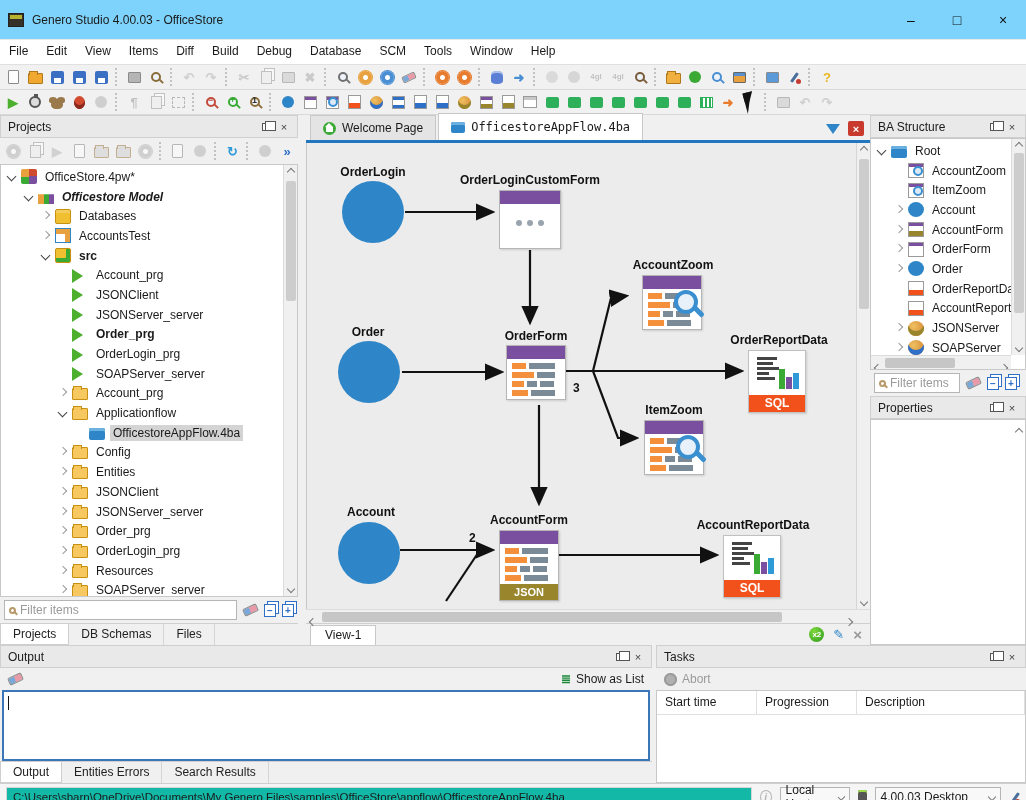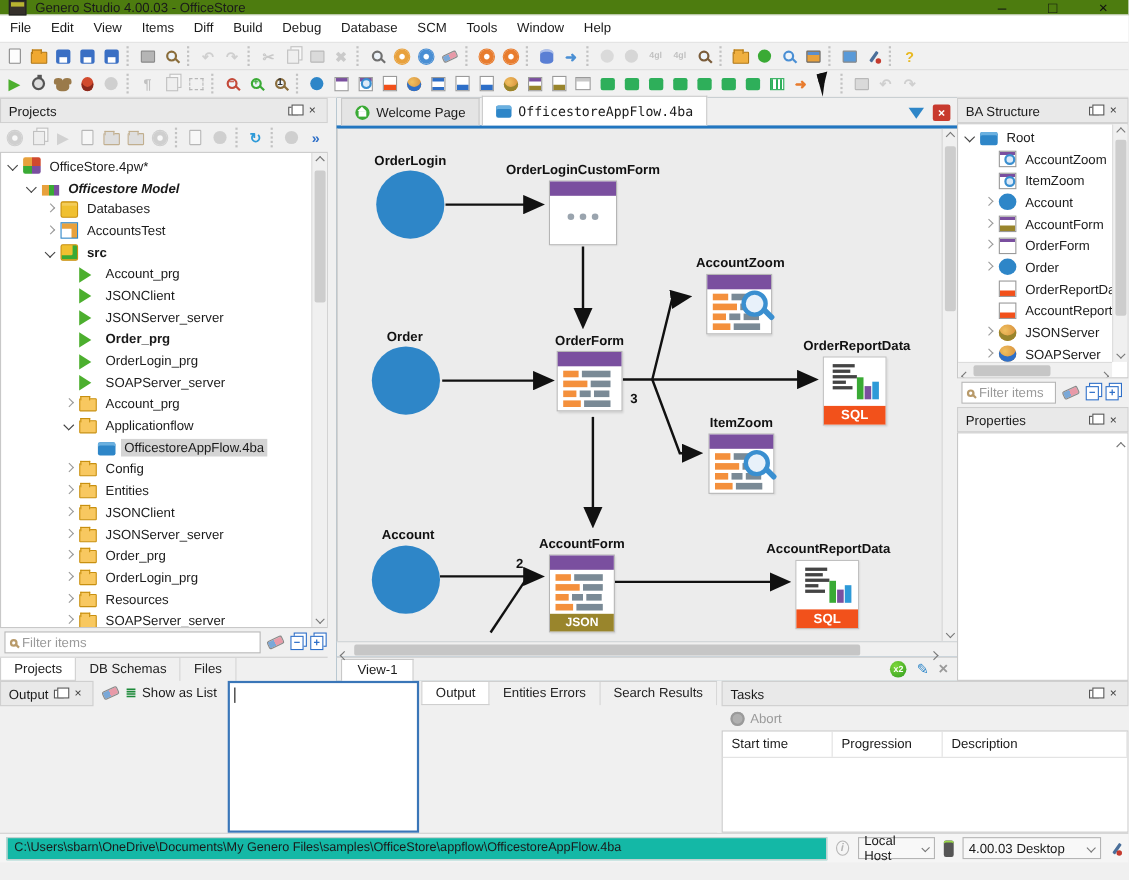--- a/index.html
+++ b/index.html
@@ -1,19 +1,19 @@
 <!DOCTYPE html>
 <html><head>
 <meta charset="utf-8">
 <style>
   * { margin:0; padding:0; box-sizing:border-box; }
   html,body { width:1026px; height:800px; font-family:"Liberation Sans", sans-serif; font-size:12px; color:#1a1a1a; background:#f0f0f0; overflow:hidden; }
 
   
-  .titlebar { height:14px; background:#4d7c0f; display:flex; align-items:center; padding-left:8px; border-bottom:1px solid #e8e8e8;}
+  .titlebar { height:40px; background:#7dd3fc; display:flex; align-items:center; padding-left:8px; border-bottom:1px solid #e8e8e8;}
   .app-icon { width:16px; height:14px; background:#35302a; border:1px solid #222; margin-right:8px; position:relative;}
   .app-icon::before { content:""; position:absolute; left:1px; right:1px; top:1px; height:4px; background:#b8b431;}
   .titlebar .title { font-size:12px; }
   .win-controls { margin-left:auto; display:flex; }
   .win-btn { width:46px; height:29px; display:flex; align-items:center; justify-content:center; font-size:14px; color:#111;}
   .menubar { height:25px; background:#fff; display:flex; align-items:flex-start; border-bottom:1px solid #e0e0e0;}
   .menu-item { padding:4px 9px; font-size:12px; }
   .toolbar { height:25px; background:#f1f1f1; border-bottom:1px solid #d9d9d9; display:flex; align-items:center; padding-left:2px; overflow:hidden; white-space:nowrap;}
   .tb-sep { width:5px; height:18px; margin:0 3px; border-left:2px dotted #c2c2c2;}
   .tbi { width:22px; height:21px; display:inline-flex; align-items:center; justify-content:center; flex:0 0 auto;}
@@ -166,21 +166,21 @@
   .x-gray { color:#9a9a9a; font-size:15px; font-weight:bold;}
 
   
   .right-col { width:156px; display:flex; flex-direction:column; background:#f0f0f0;}
   .ba-tree-area { height:232px; background:#fff; border:1px solid #c8c8c8; position:relative; overflow:hidden;}
   .ba-rows { position:absolute; inset:0 14px 14px 0; overflow:hidden; padding-top:2px;}
   .props-body { flex:1; background:#fff; border:1px solid #c8c8c8; position:relative;}
 
   
   .bottom-row { display:flex; height:138px;}
-  .output-panel { width:652px; display:flex; flex-direction:row;}
+  .output-panel { width:652px; display:flex; flex-direction:column;}
   .op-toolbar { height:22px; display:flex; align-items:center; padding:0 8px; gap:6px;}
   .show-list { margin-left:auto; display:flex; align-items:center; gap:5px; font-size:12px;}
   .list-ic { color:#1d8a3a; font-weight:bold; font-size:12px;}
   .op-text { flex:1; background:#fff; border:2px solid #3a76b8; margin:0 2px; position:relative;}
   .caret { position:absolute; left:4px; top:4px; width:1px; height:14px; background:#111;}
   .tasks-panel { flex:1; display:flex; flex-direction:column; border-left:4px solid #f0f0f0;}
   .abort-bar { height:22px; display:flex; align-items:center; gap:5px; padding:0 8px; color:#9a9a9a;}
   .abort-ic { width:13px; height:13px; border-radius:50%; background:#b0b0b0; box-shadow:inset 0 0 0 2px #9a9a9a;}
   .tasks-table { flex:1; background:#fff; border:1px solid #c8c8c8; display:flex; flex-direction:column;}
   .tt-head { display:flex; height:24px; border-bottom:1px solid #e0e0e0;}

